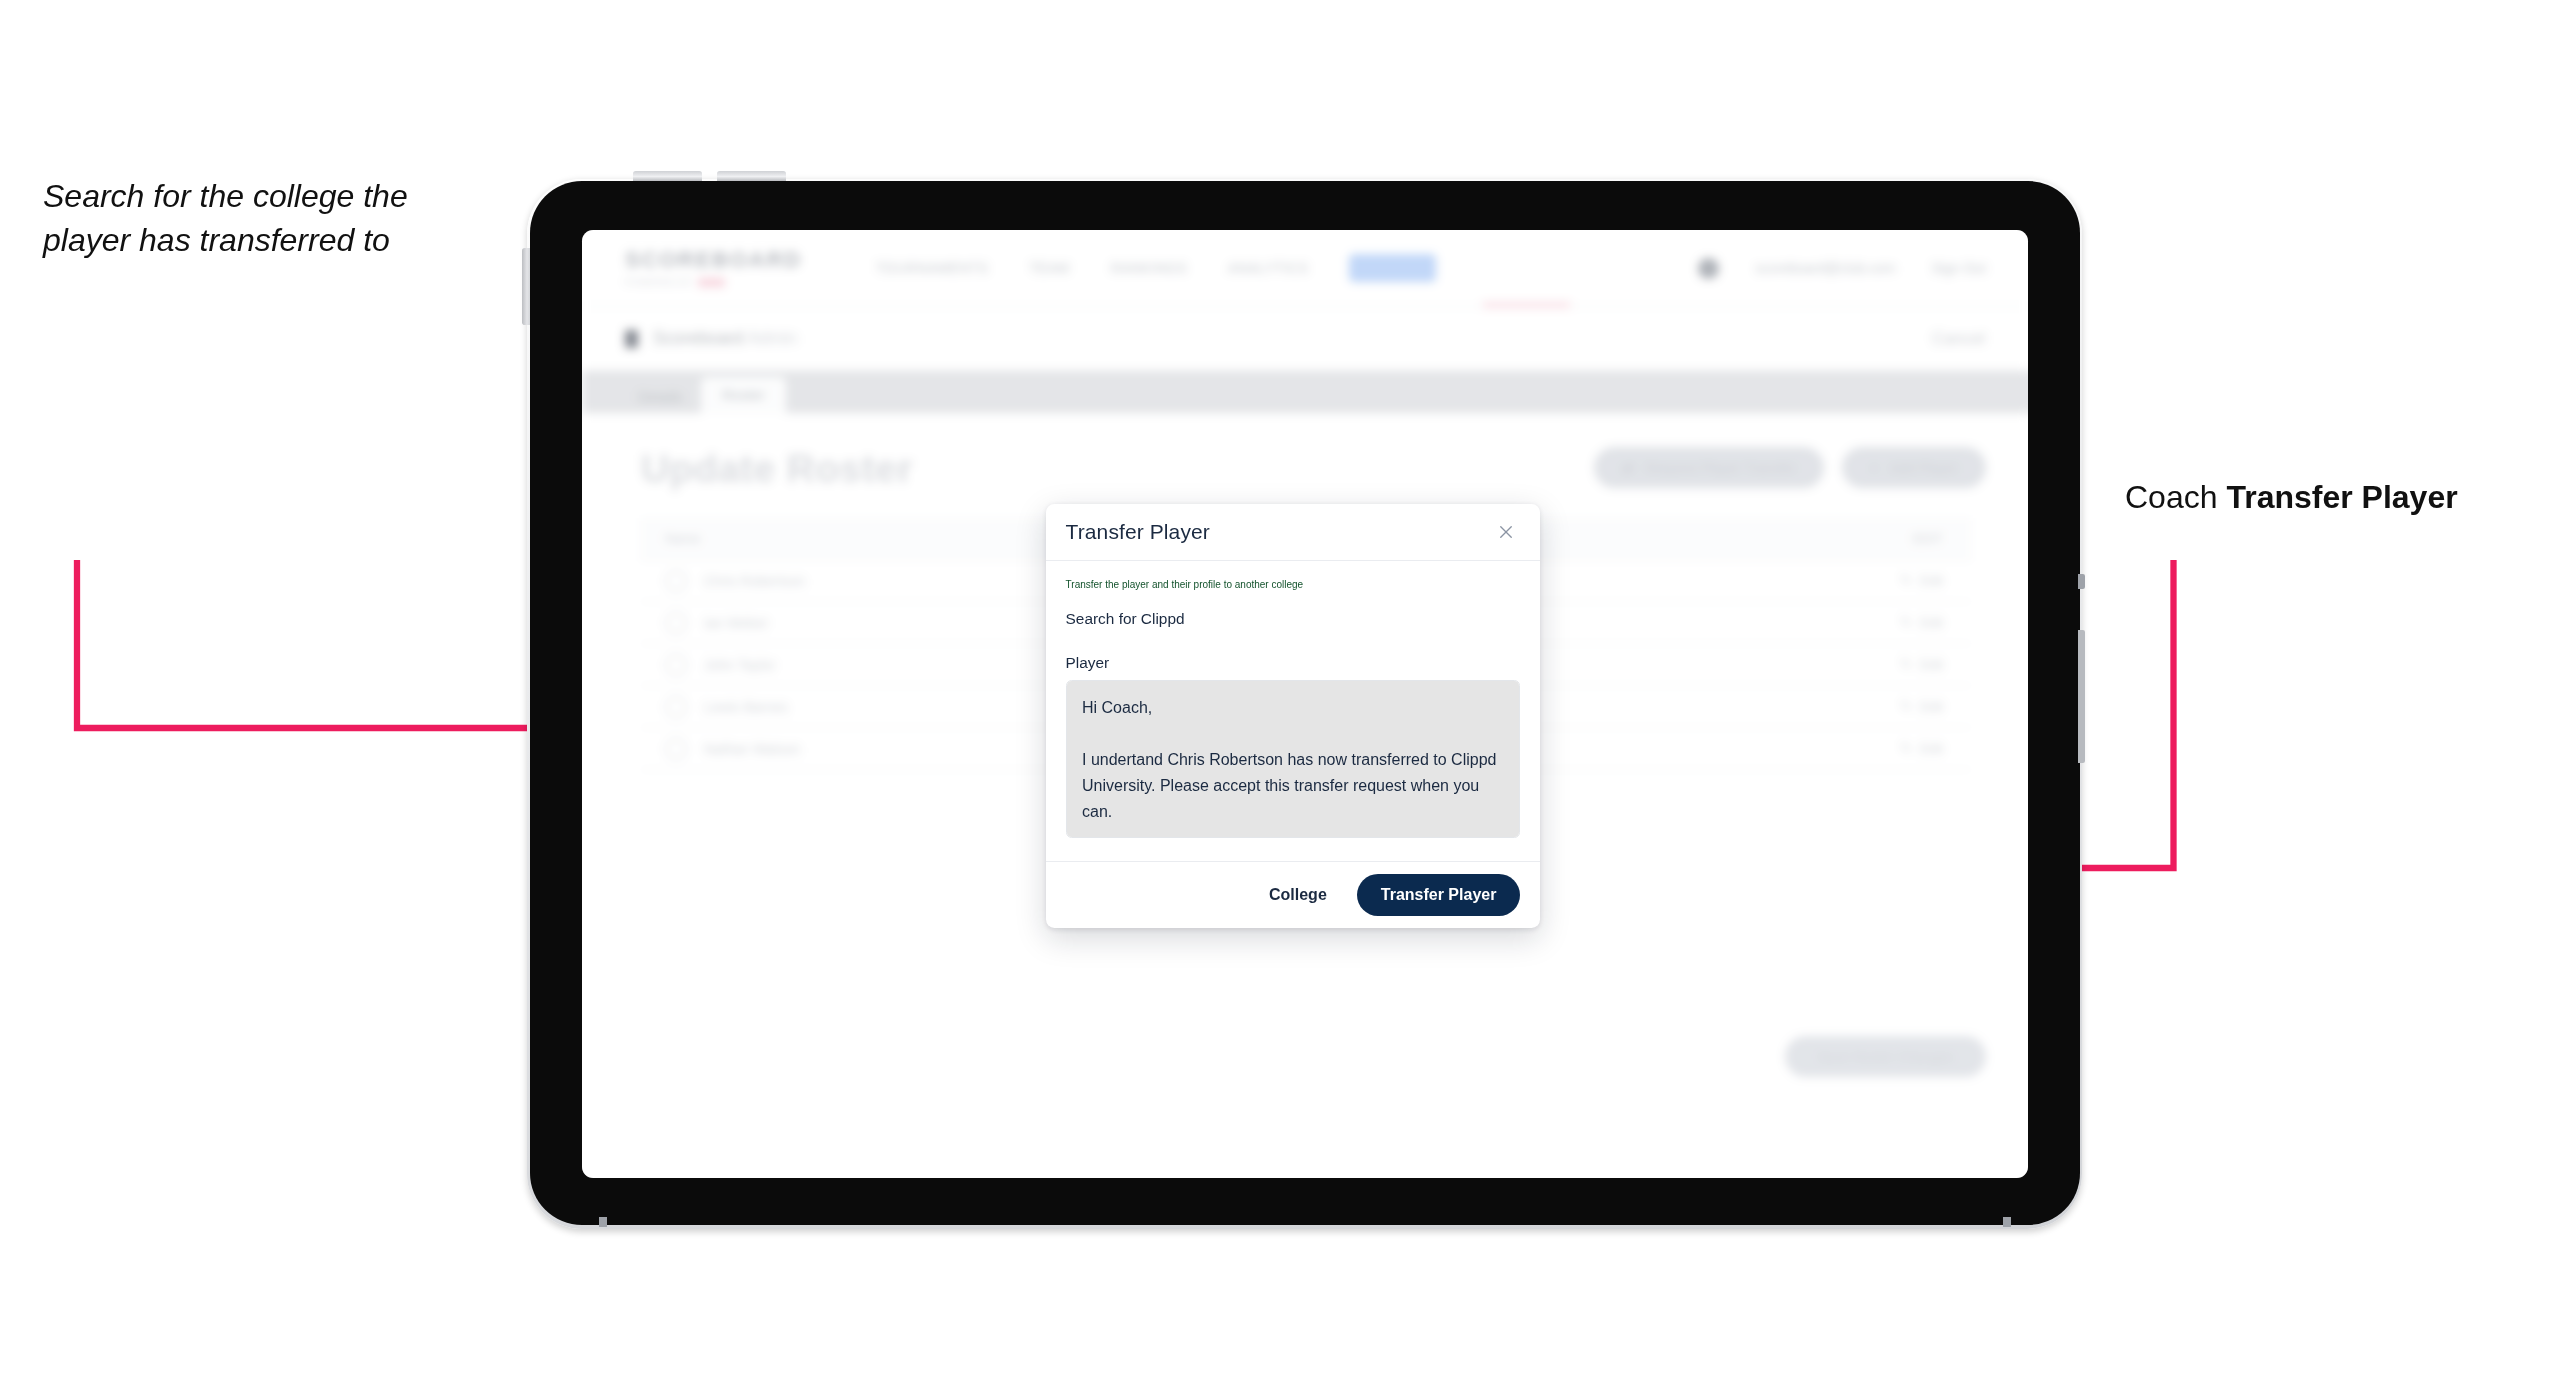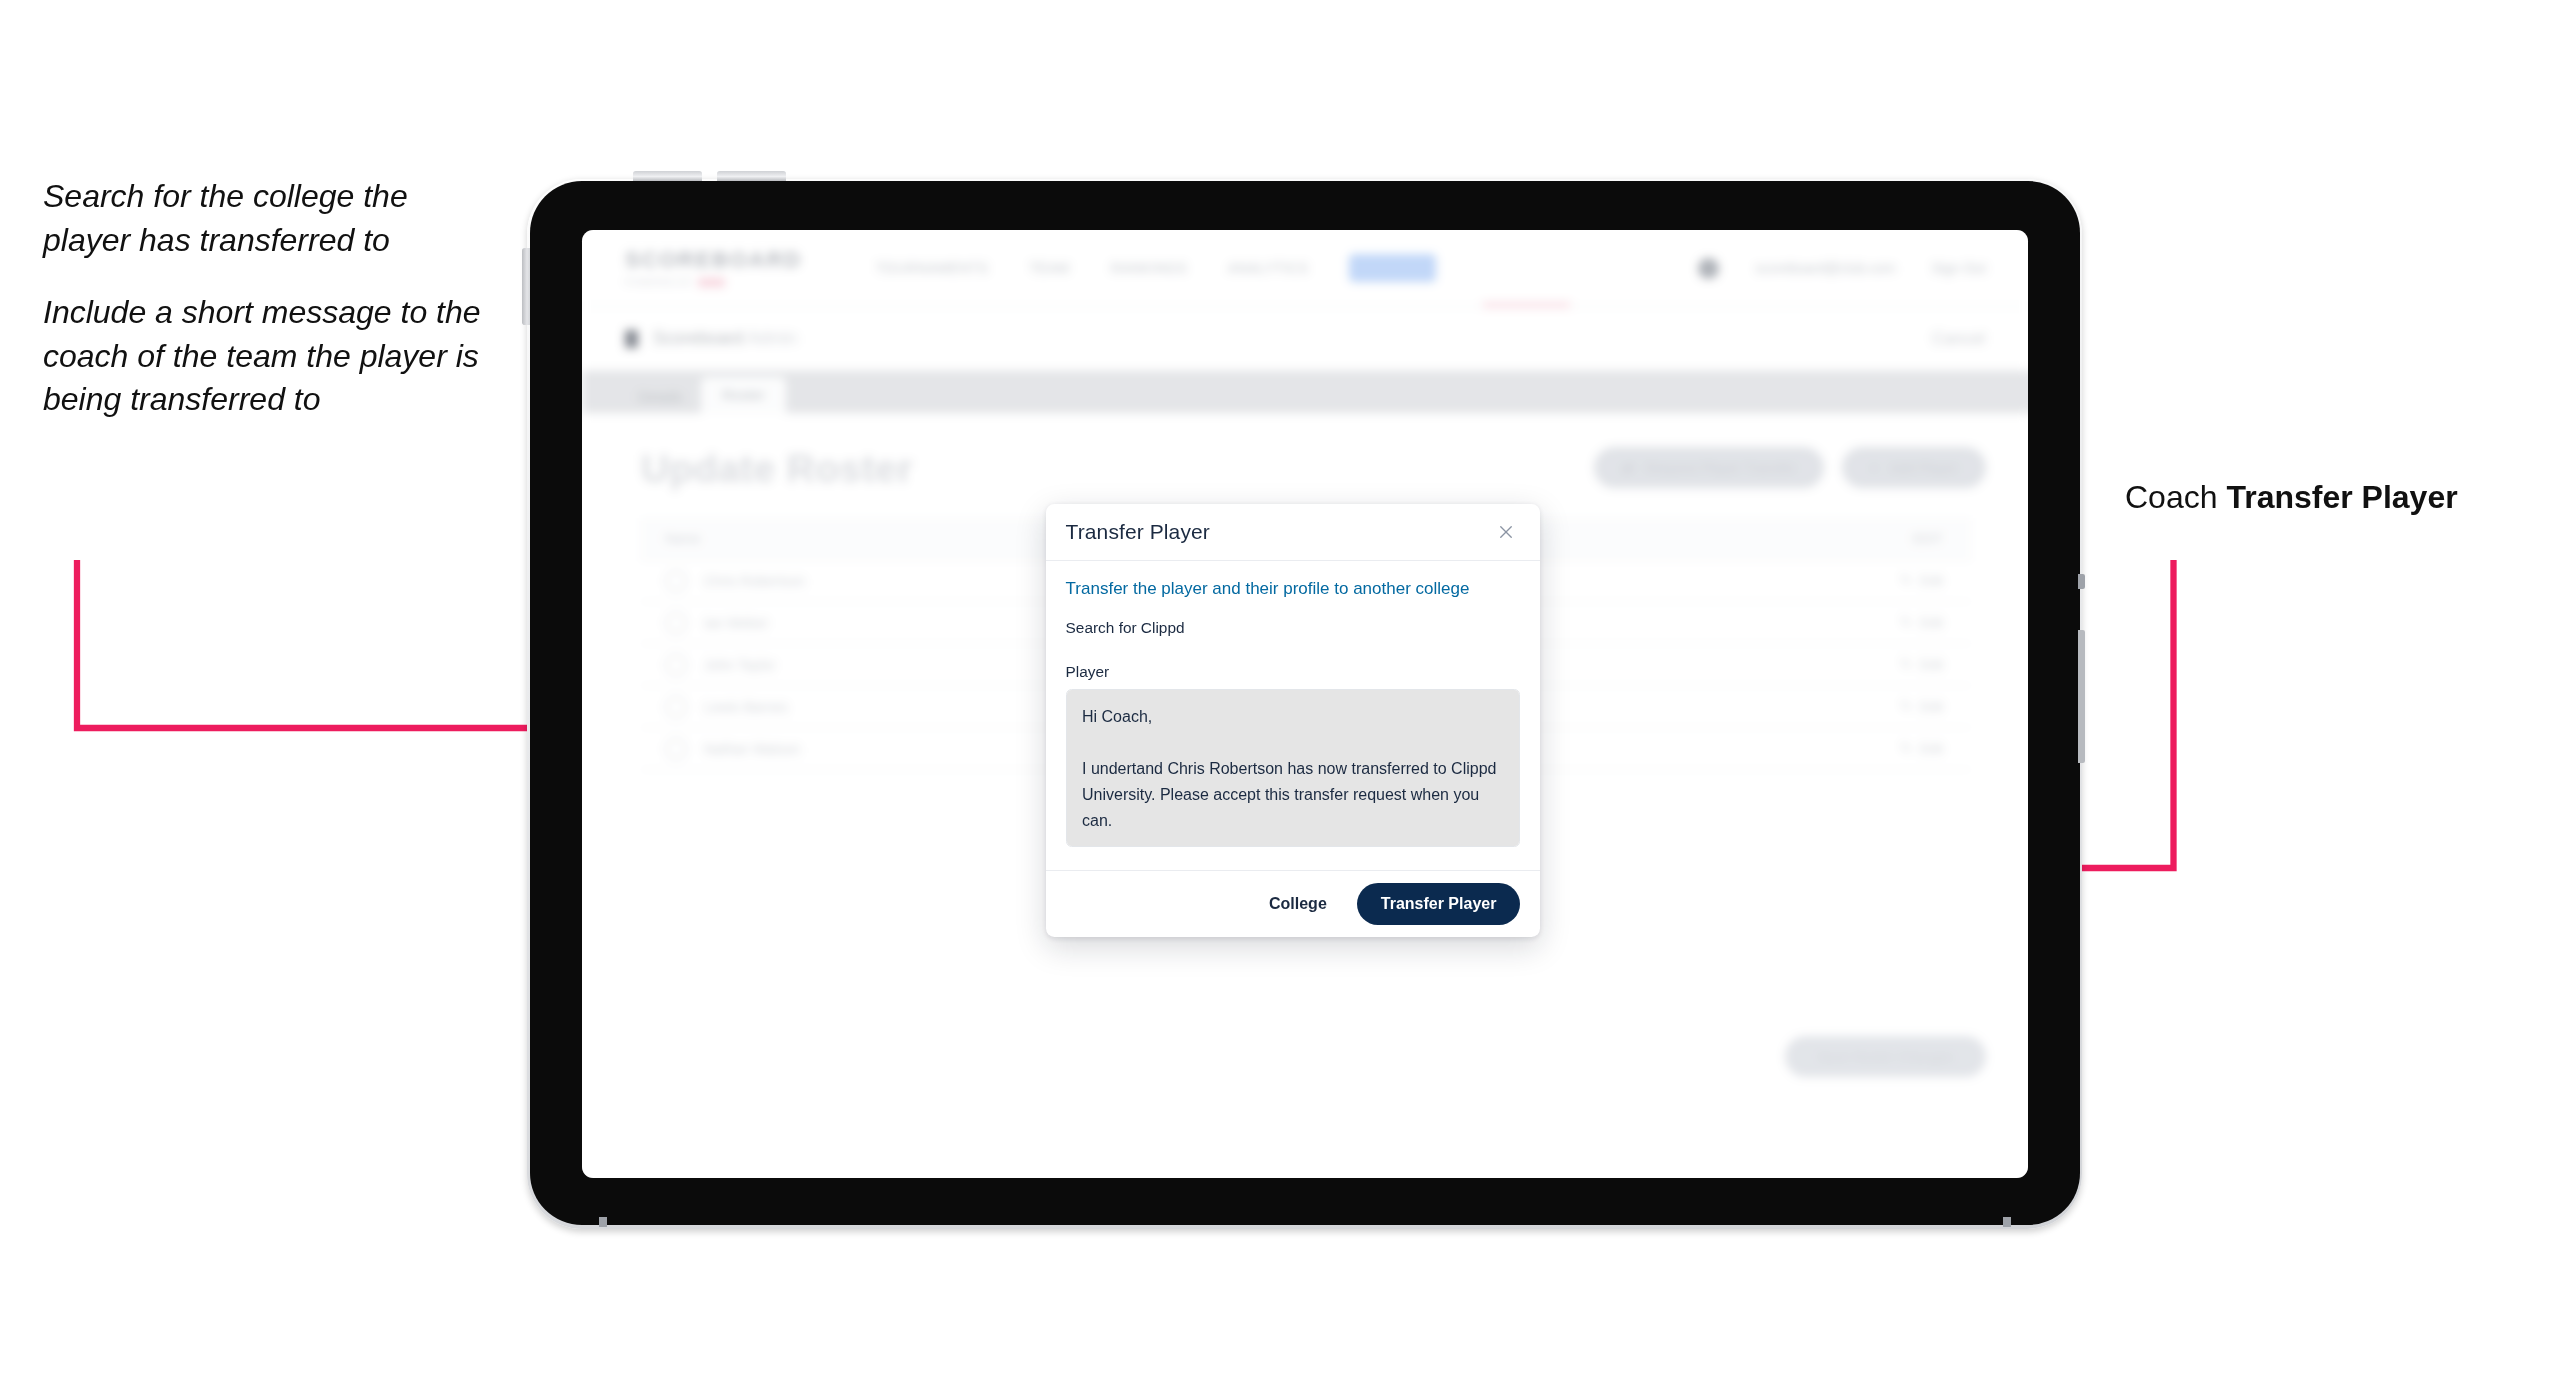--- a/index.html
+++ b/index.html
@@ -233,21 +233,21 @@
   .modal-title {
     font-size: 21px; color: #1b2a41; font-weight: normal; letter-spacing: 0.1px;
   }
   .modal-close {
     margin-left: auto; width: 28px; height: 28px;
     display: flex; align-items: center; justify-content: center;
     cursor: pointer;
   }
   .modal-body { padding: 18px 19.6px 21px 19.6px; }
   .modal-sub {
-    font-size: 17px; color: #0369a1; margin-bottom: 19.6px;
+    font-size: 10px; color: #14532d; margin-bottom: 19.6px;
   }
   .field-label {
     font-size: 15.4px; color: #1b2a41; margin-bottom: 8.4px; display: block;
   }
   .text-input {
     width: 100%; box-sizing: border-box;
     height: 42px; border: 1.4px solid #e3e6ea; border-radius: 5.6px;
     padding: 0 15.4px; font-size: 17px; color: #1b2a41;
     font-family: "Liberation Sans", sans-serif; background: #fff;
     outline: none;
@@ -276,21 +276,20 @@
     border: none; border-radius: 24px;
     padding: 12px 24px; cursor: pointer;
     font-family: "Liberation Sans", sans-serif;
   }
 </style>
 </head>
 <body>
 
 <div class="annotation-left">
   <p>Search for the college the player has transferred to</p>
-  <p>Include a short message to the coach of the team the player is being transferred to</p>
 </div>
 
 <div class="annotation-right">
   <span>Coach </span><b>Transfer Player</b>
 </div>
 
 <svg class="arrow-svg" viewBox="0 0 3680 1980">
   <g fill="none" stroke="#ed1c5e" stroke-width="9" stroke-linecap="butt">
     <path d="M110 800 L110 1040 L1470 1040"></path>
     <path d="M1432 1014 L1474 1040 L1432 1066" stroke-width="11" stroke-linejoin="miter"></path>

